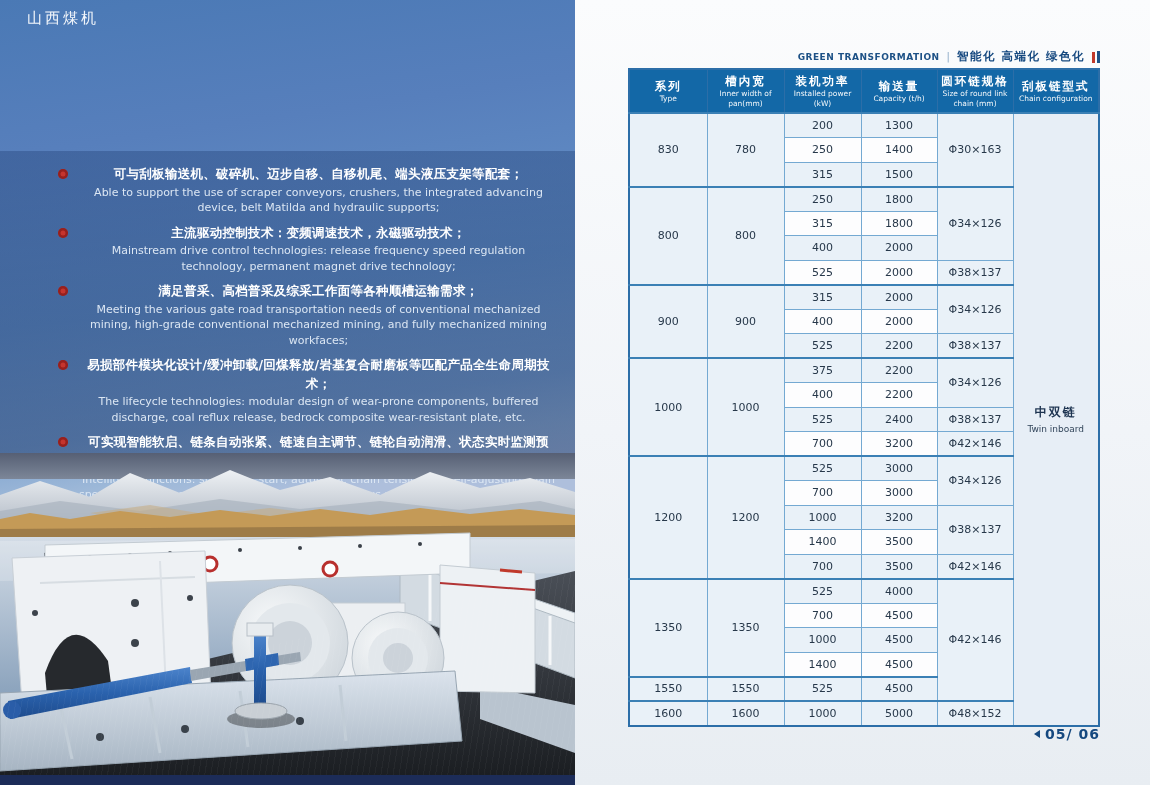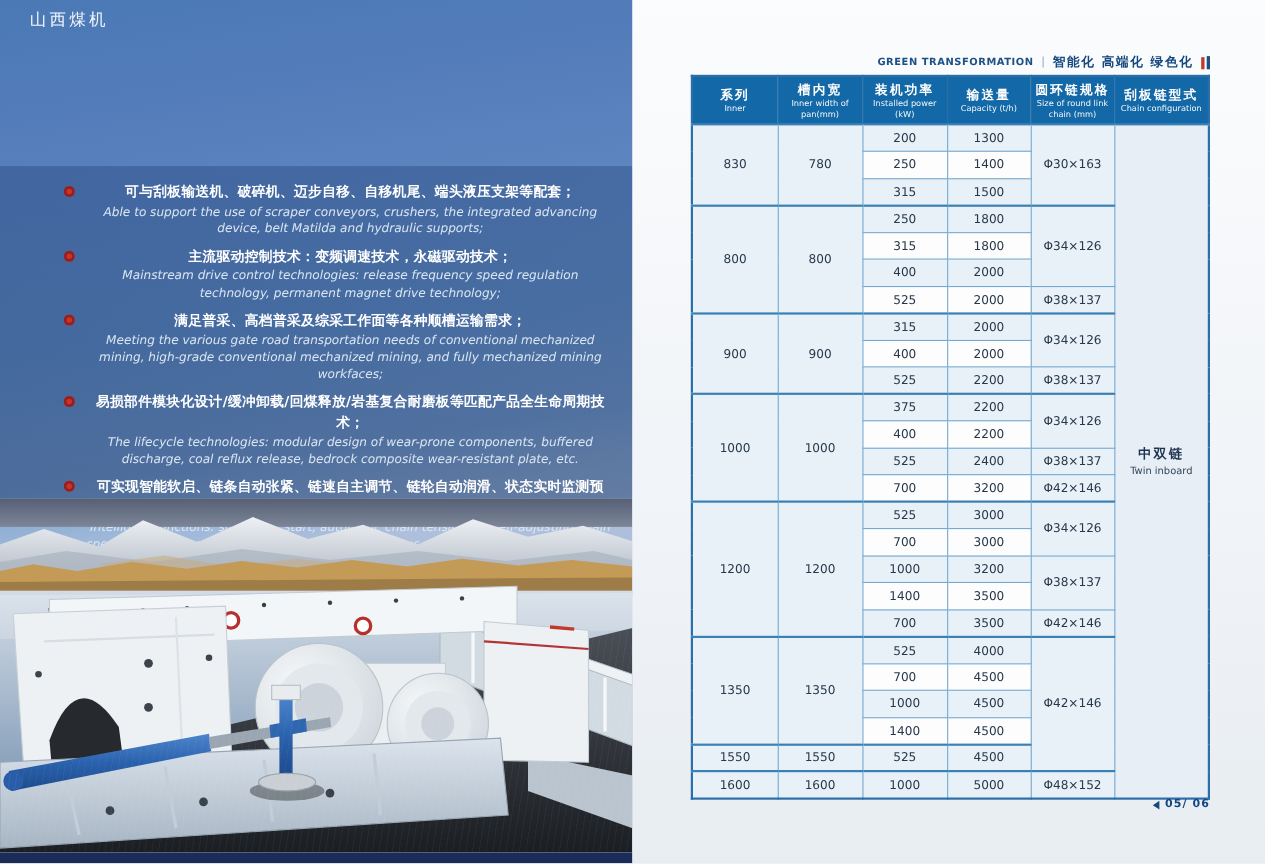--- a/index.html
+++ b/index.html
@@ -15,21 +15,21 @@
   .hero h2 { font-size:19px; font-weight:bold; color:#eaf1f8; margin-top:7px; letter-spacing:.5px; }
   .redline { width:172px; height:3px; margin-top:15px; background:linear-gradient(90deg,#7e1e21,#a83436 60%,#b84a4a); }
 
   .features { position:absolute; top:151px; left:0; width:575px; height:302px;
               background:linear-gradient(180deg,rgba(25,55,108,.34),rgba(22,50,100,.48));
               padding:14px 16px 0 58px; }
   .feature { position:relative; padding-left:20px; margin-bottom:8px; }
   .feature .dot { position:absolute; left:0; top:4px; width:10px; height:10px; border-radius:50%;
                   background:#c5352e; box-shadow:inset 0 0 0 2.5px rgba(125,22,22,.65); }
   .feature .zh { font-size:12.5px; font-weight:bold; color:#ffffff; line-height:1.5; letter-spacing:.3px; }
-  .feature .en { font-size:11px; color:#dbe6f3; line-height:1.4; margin-top:1px;font-style:italic; }
+  .feature .en { font-size:11px; color:#dbe6f3; line-height:1.4; margin-top:1px; }
 
   .photo { position:absolute; top:453px; left:0; width:575px; height:322px; }
   .photo svg { display:block; }
   .streaks { position:absolute; inset:0; pointer-events:none; opacity:.5;
              background:repeating-linear-gradient(99deg, rgba(255,255,255,.07) 0 1px, transparent 1px 6px);
              clip-path:polygon(0% 78%, 30% 67%, 100% 37%, 100% 100%, 0% 100%); }
   .bottombar { position:absolute; bottom:0; left:0; width:575px; height:10px; background:#1c2c58; }
 
   
   .right { position:absolute; left:575px; top:0; width:575px; height:785px;
@@ -53,21 +53,21 @@
   table.spec tbody tr.group-start td { border-top:2px solid #3b80b5; }
   td.shade { background:#e9f1f8; }
   td.plain { background:#fdfdfe; }
   td.config-cell { background:#e7eef6; }
   td.config-cell .zh { display:block; font-size:12px; font-weight:bold; color:#1d3350; letter-spacing:2px; }
   td.config-cell .en { display:block; font-size:9px; color:#33465b; margin-top:3px; }
 
   .pager { position:absolute; top:726px; right:50px; display:flex; align-items:center; gap:5px; }
   .pager .tri { width:0; height:0; border-top:4px solid transparent; border-bottom:4px solid transparent;
                 border-right:6px solid #15487f; cursor:pointer; }
-  .pager .num { font-size:10px; font-weight:bold; color:#15487f; letter-spacing:1px; }
+  .pager .num { font-size:14px; font-weight:bold; color:#15487f; letter-spacing:1px; }
 </style>
 </head>
 <body>
 
 <div class="page">
 
   <section class="left">
     <div class="brand">山西煤机</div>
 
 
@@ -236,21 +236,21 @@
           <col style="width:77px">
           <col style="width:77px">
         <col style="width:76px">
           <col style="width:76px">
           <col style="width:86px">
       </colgroup>
       <thead id="spec-thead">
           <tr>
             <th>
               <span class="zh">系列</span>
-              <span class="en">Inner</span>
+              <span class="en">Type</span>
             </th>
             <th>
               <span class="zh">槽内宽</span>
               <span class="en">Inner width of pan(mm)</span>
             </th>
             <th>
               <span class="zh">装机功率</span>
               <span class="en">Installed power (kW)</span>
             </th>
             <th>

